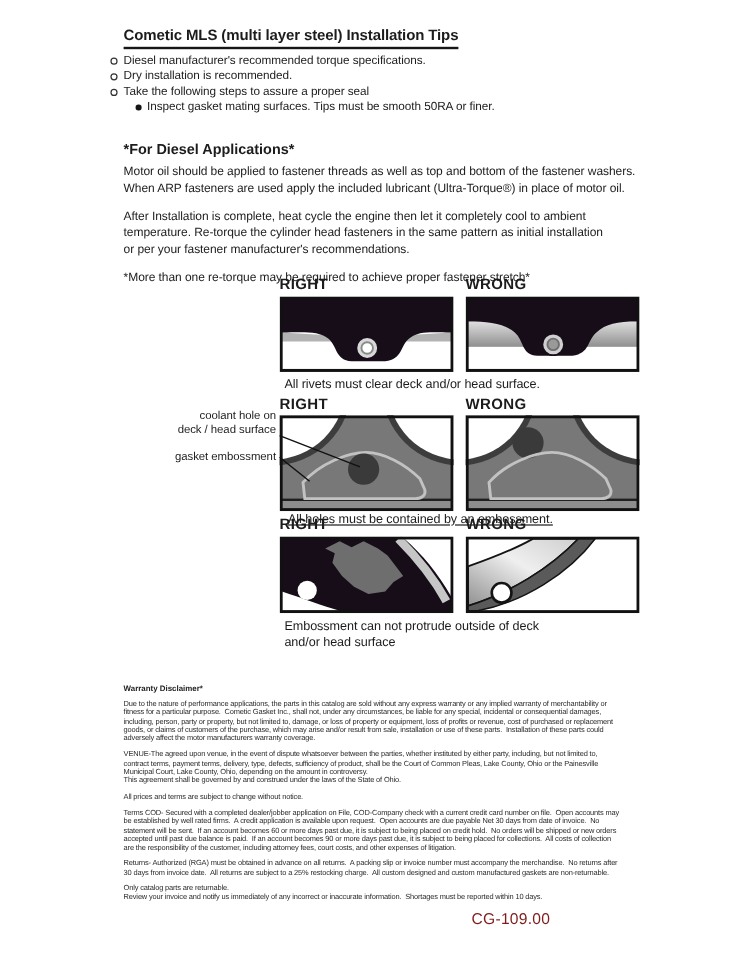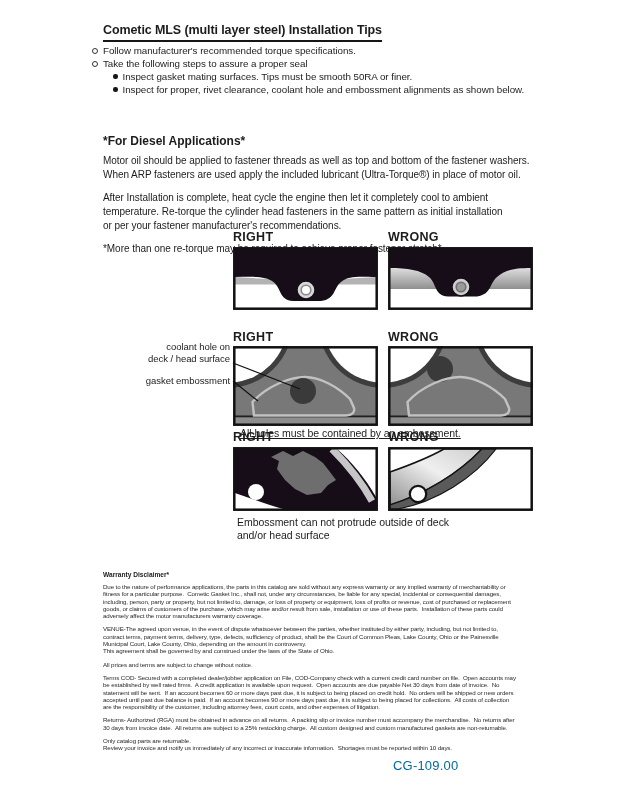--- a/index.html
+++ b/index.html
@@ -15,51 +15,51 @@
   .h2{font-size:12px;font-weight:bold;margin:0 0 6px 0;}
   .par{font-size:10px;line-height:14px;white-space:pre;letter-spacing:-0.05px;margin:0 0 9px 0;}
   .par:last-child{margin-bottom:0;}
   .dlabel{position:absolute;width:145px;text-align:left;font-size:12.5px;font-weight:bold;letter-spacing:0.3px;}
   .dbox{position:absolute;display:block;}
   .caption{position:absolute;font-size:10.5px;line-height:13px;white-space:pre;letter-spacing:-0.05px;}
   .callout{position:absolute;width:122px;font-size:9.5px;line-height:12px;text-align:right;white-space:pre;letter-spacing:-0.05px;}
   .leader{position:absolute;left:0;top:0;pointer-events:none;}
   .fp-h{font-size:6.6px;font-weight:bold;margin:0 0 5px 0;color:#222;}
   .fp{font-size:6.2px;line-height:7.3px;letter-spacing:-0.12px;white-space:pre;margin:0 0 6px 0;color:#2a2a2a;}
-  .code{font-size:13px;letter-spacing:0.2px;color:#0369a1;}
+  .code{font-size:13px;letter-spacing:0.2px;color:#7f1d1d;}
 </style>
 </head>
 <body>
 
 <div class="page">
 
   <div class="abs" style="left:103px;top:20px;">
     <span class="title">Cometic MLS (multi layer steel) Installation Tips</span>
   </div>
 
   <div class="abs" style="left:92px;top:44px;width:440px;">
     <div class="tiprow">
       <span class="bullet-o"></span>
-      <span>Follow manufacturer's recommended torque specifications.</span>
+      <span>Diesel manufacturer's recommended torque specifications.</span>
+    </div>
+    <div class="tiprow">
+      <span class="bullet-o"></span>
+      <span>Dry installation is recommended.</span>
     </div>
     <div class="tiprow">
       <span class="bullet-o"></span>
       <span>Take the following steps to assure a proper seal</span>
     </div>
     <div class="tiprow sub">
       <span class="bullet-f"></span>
       <span>Inspect gasket mating surfaces.  Tips must be smooth 50RA or finer.</span>
     </div>
-    <div class="tiprow sub">
-      <span class="bullet-f"></span>
-      <span>Inspect for proper, rivet clearance, coolant hole and embossment alignments as shown below.</span>
-    </div>
-  </div>
-
-  <div class="abs" style="left:103px;top:134px;width:440px;">
+  </div>
+
+  <div class="abs" style="left:103px;top:117px;width:440px;">
     <div class="h2">*For Diesel Applications*</div>
     <p class="par">Motor oil should be applied to fastener threads as well as top and bottom of the fastener washers.
 When ARP fasteners are used apply the included lubricant (Ultra-Torque®) in place of motor oil.</p>
     <p class="par">After Installation is complete, heat cycle the engine then let it completely cool to ambient
 temperature. Re-torque the cylinder head fasteners in the same pattern as initial installation
 or per your fastener manufacturer's recommendations.</p>
     <p class="par">*More than one re-torque may be required to achieve proper fastener stretch*</p>
   </div>
 
   <div class="abs" style="left:0;top:230px;width:618px;height:100px;">
@@ -84,20 +84,21 @@
         </linearGradient>
       </defs>
       <rect x="1.3" y="1.3" width="142.4" height="60.4" fill="#ffffff"></rect>
       <rect x="2" y="21" width="141" height="21" fill="url(#g1w)"></rect>
       <path d="M2,2 H143 V21 C126,21 117,23 109,30 C101,37 104,47 89,49.5 L60,49.5 C46,48.5 49,37 41,30 C33,23 19,21 2,21 Z" fill="#160d19"></path>
       <circle cx="73" cy="40" r="9" fill="#cfcfcf" stroke="#160d19" stroke-width="1.4"></circle>
       <circle cx="73" cy="40" r="4.8" fill="#9a9a9a" stroke="#6f6f6f" stroke-width="1.6"></circle>
       <rect x="1.3" y="1.3" width="142.4" height="60.4" fill="none" stroke="#111" stroke-width="2.5"></rect>
     </svg>
 
+    <div class="caption" style="left:237px;top:84px;">All rivets must clear deck and/or head surface.</div>
   </div>
 
   <div class="abs" style="left:0;top:330px;width:618px;height:102px;">
     <div class="dlabel" style="left:233px;top:0;">RIGHT</div>
     <div class="dlabel" style="left:388px;top:0;">WRONG</div>
 
     <div class="callout" style="left:108px;top:11px;">coolant hole on
 deck / head surface</div>
     <div class="callout" style="left:108px;top:45px;">gasket embossment</div>
 

